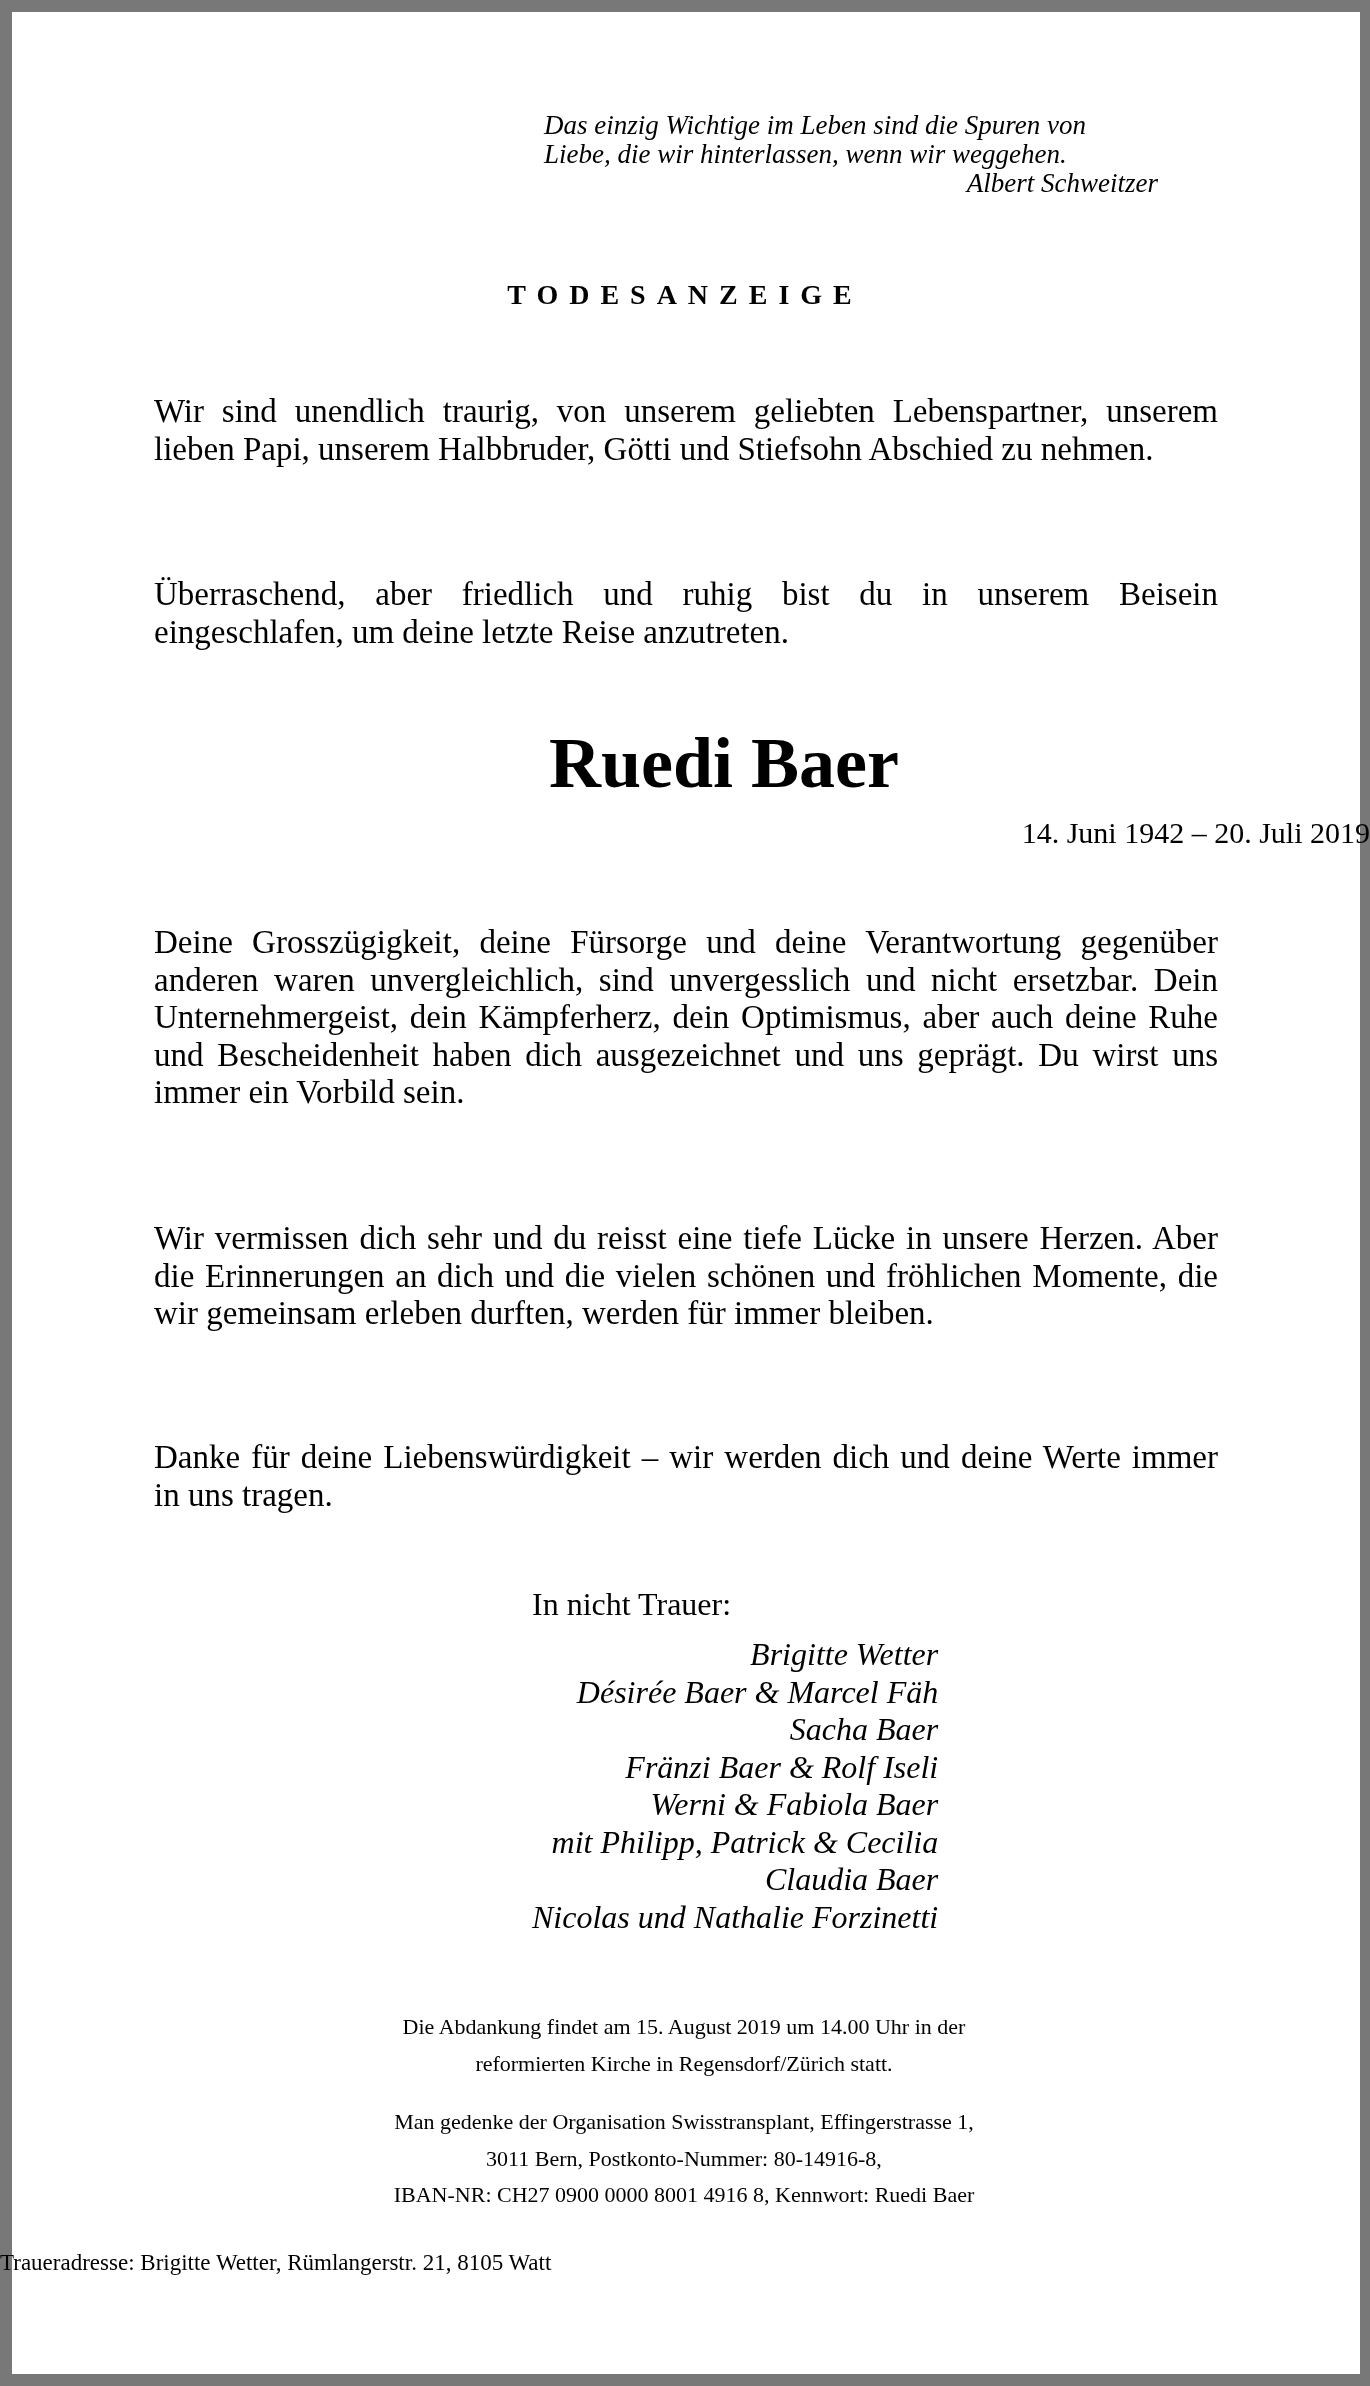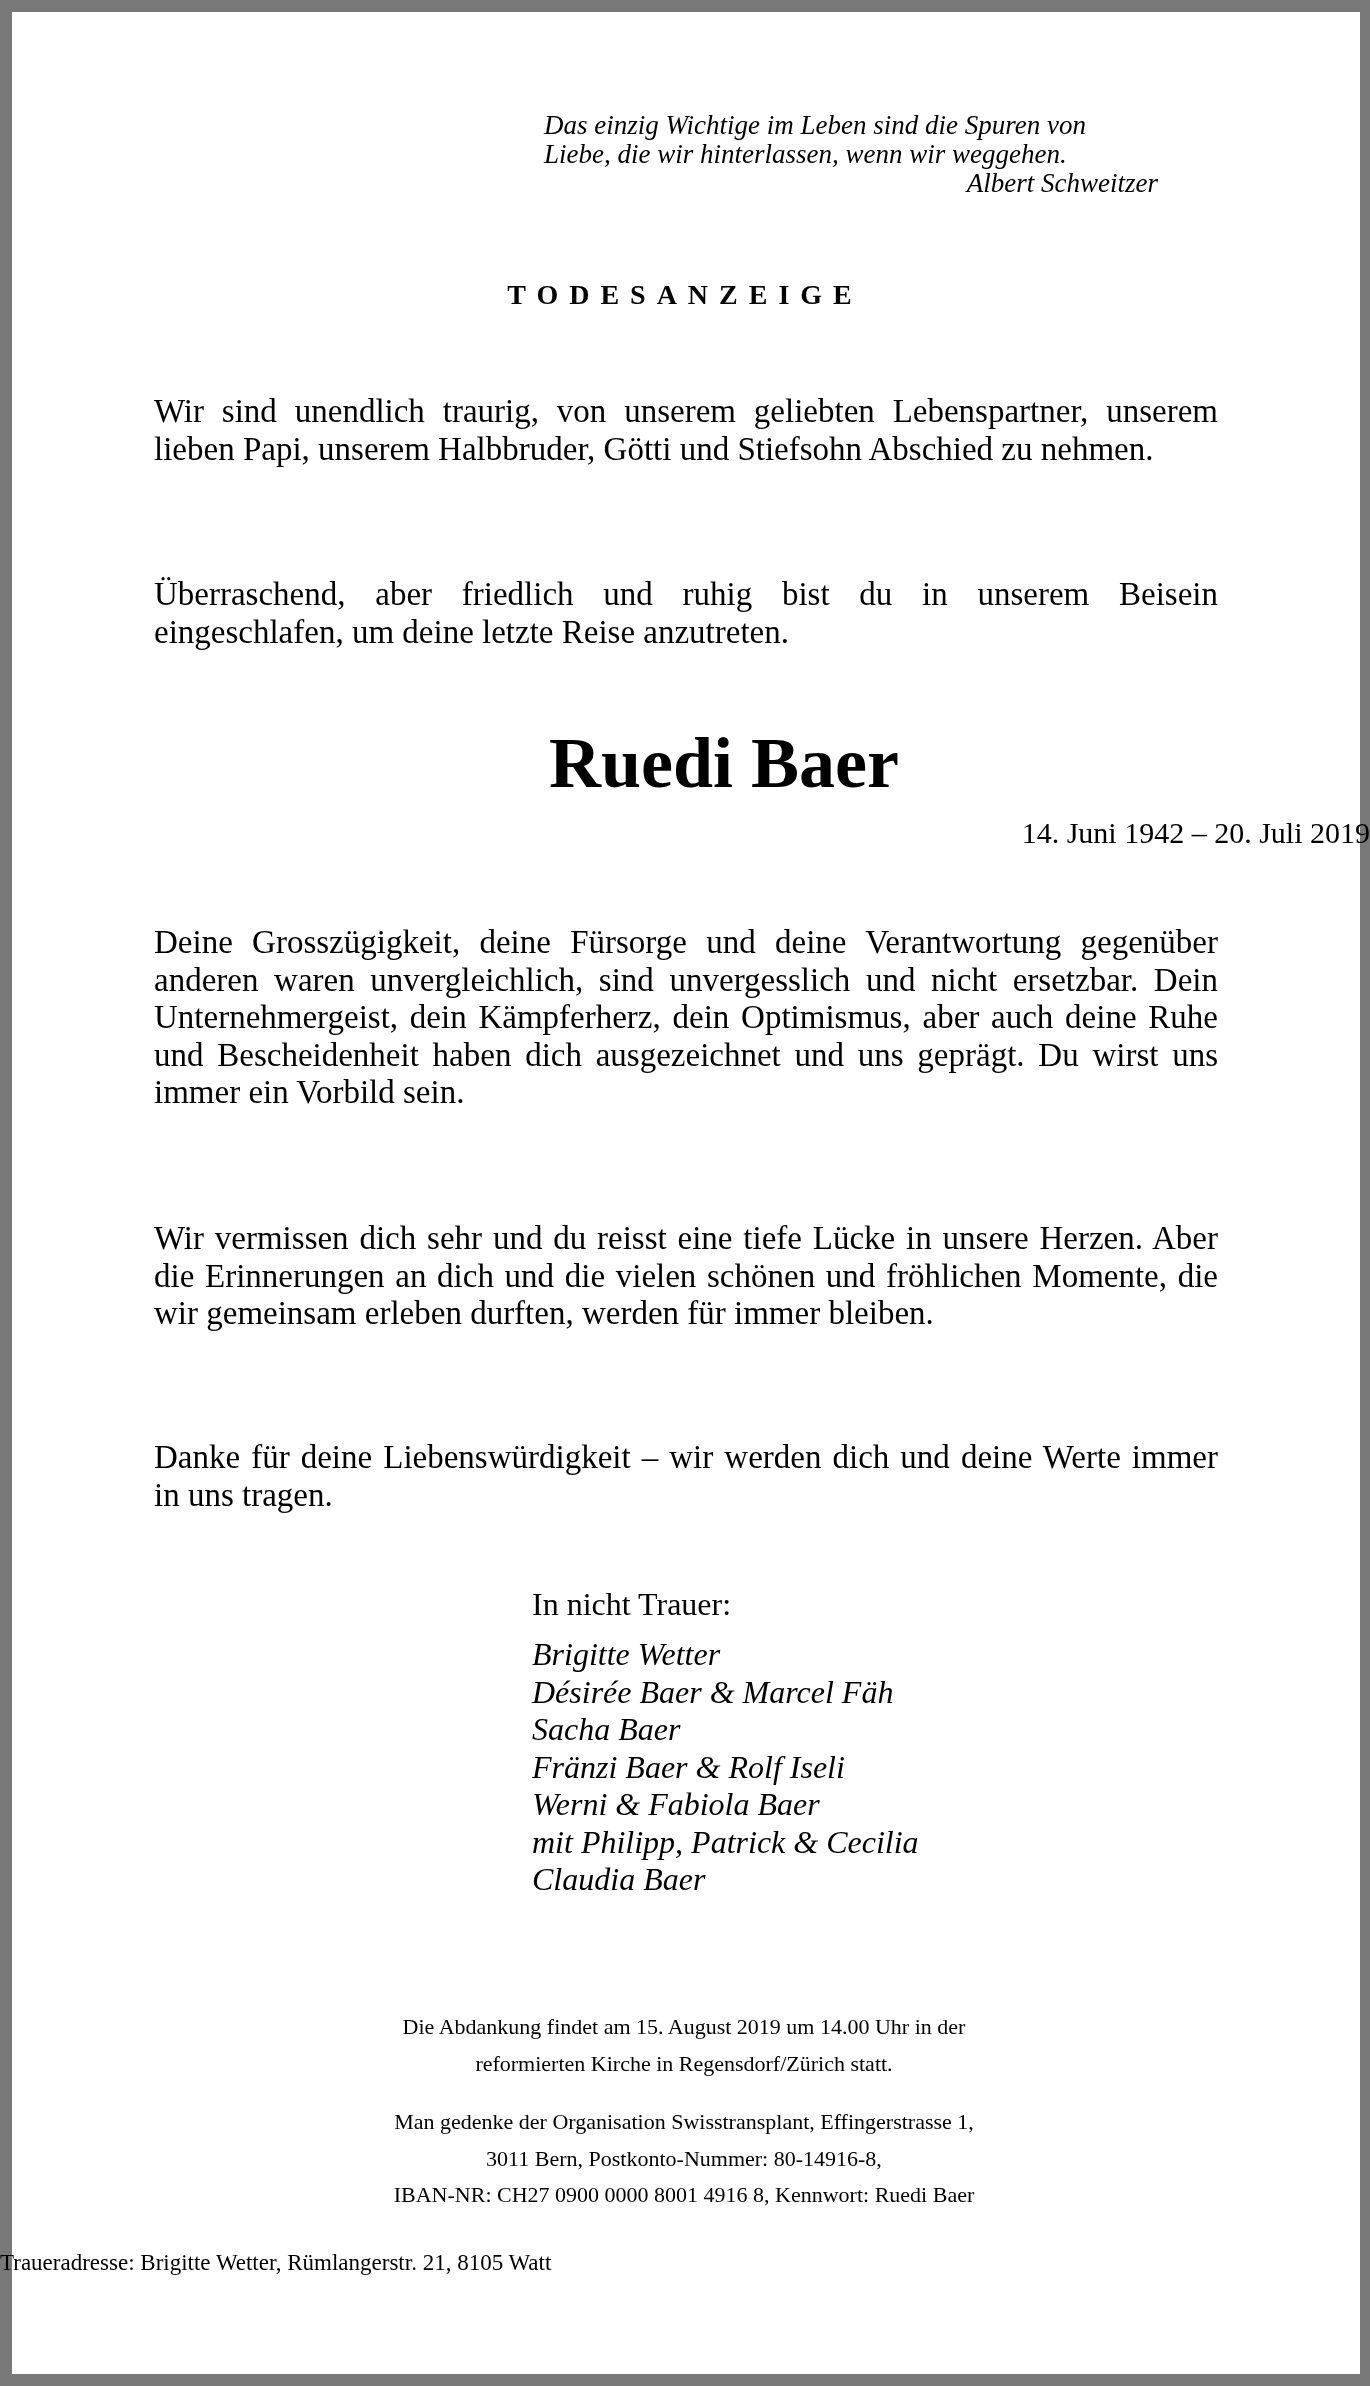--- a/index.html
+++ b/index.html
@@ -49,21 +49,21 @@
   }
   .mourning-label {
     left: 532px; top: 1584px;
     font-size: 32px; line-height: 40px;
   }
   .mourners {
     left: 532px; top: 1636px;
     font-style: italic; font-size: 32px; line-height: 37.5px;
     list-style: none; padding: 0;
   }
-  .mourners li { white-space: nowrap; }
+  .mourners li { white-space: nowrap; text-align: right; }
   .centered {
     left: 149px; width: 1070px;
     text-align: center; font-size: 22px; line-height: 36.5px;
   }
   .service { top: 2009px; }
   .donation { top: 2104px; }
   .donation .line, .service .line { display: block; white-space: nowrap; }
   .address {
     left: 0; width: 1273px; top: 2248px;
     text-align: left; font-size: 23px; line-height: 30px;
@@ -96,20 +96,21 @@
 
 <div class="abs mourning-label">In nicht Trauer:</div>
 <ul class="abs mourners">
   <li>Brigitte Wetter</li>
   <li>Désirée Baer &amp; Marcel Fäh</li>
   <li>Sacha Baer</li>
   <li>Fränzi Baer &amp; Rolf Iseli</li>
   <li>Werni &amp; Fabiola Baer</li>
   <li>mit Philipp, Patrick &amp; Cecilia</li>
   <li>Claudia Baer</li>
+  <li>Nicolas und Nathalie Forzinetti</li>
 </ul>
 
 <div class="abs centered service">
   <span class="line">Die Abdankung findet am 15. August 2019 um 14.00 Uhr in der</span>
   <span class="line">reformierten Kirche in Regensdorf/Zürich statt.</span>
 </div>
 
 <div class="abs centered donation">
   <span class="line">Man gedenke der Organisation Swisstransplant, Effingerstrasse 1,</span>
   <span class="line">3011 Bern, Postkonto-Nummer:  80-14916-8,</span>

